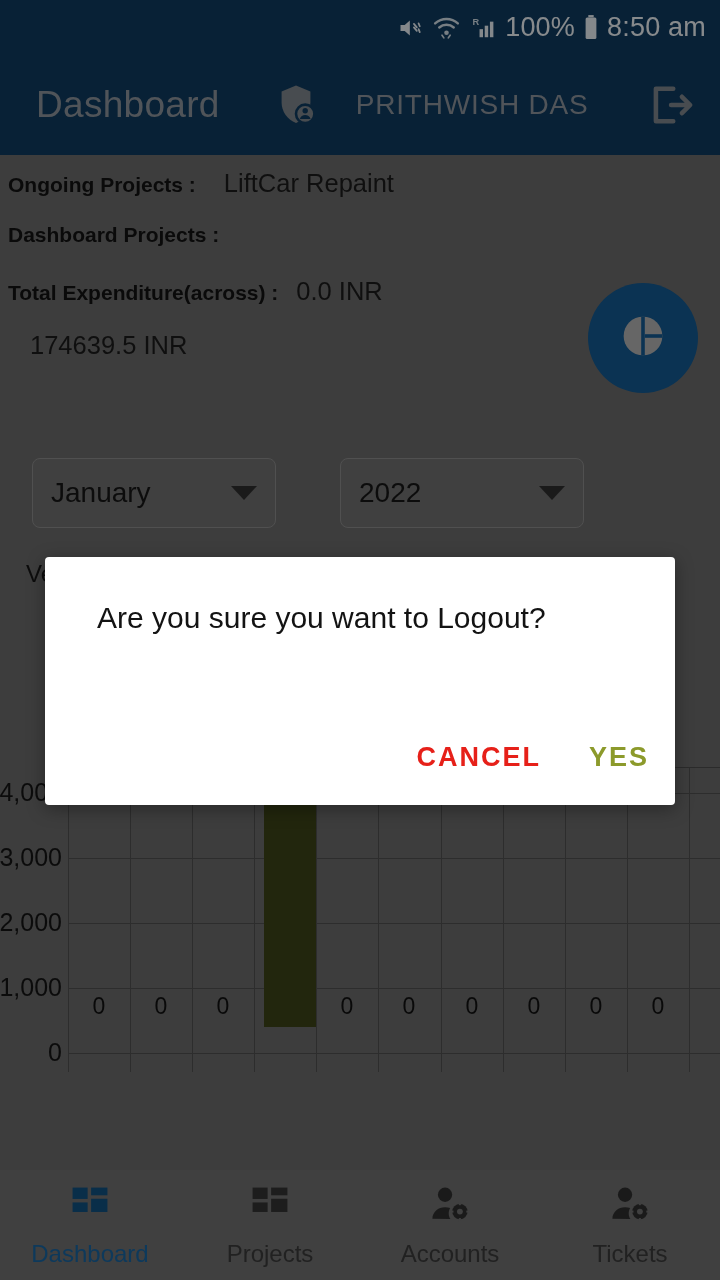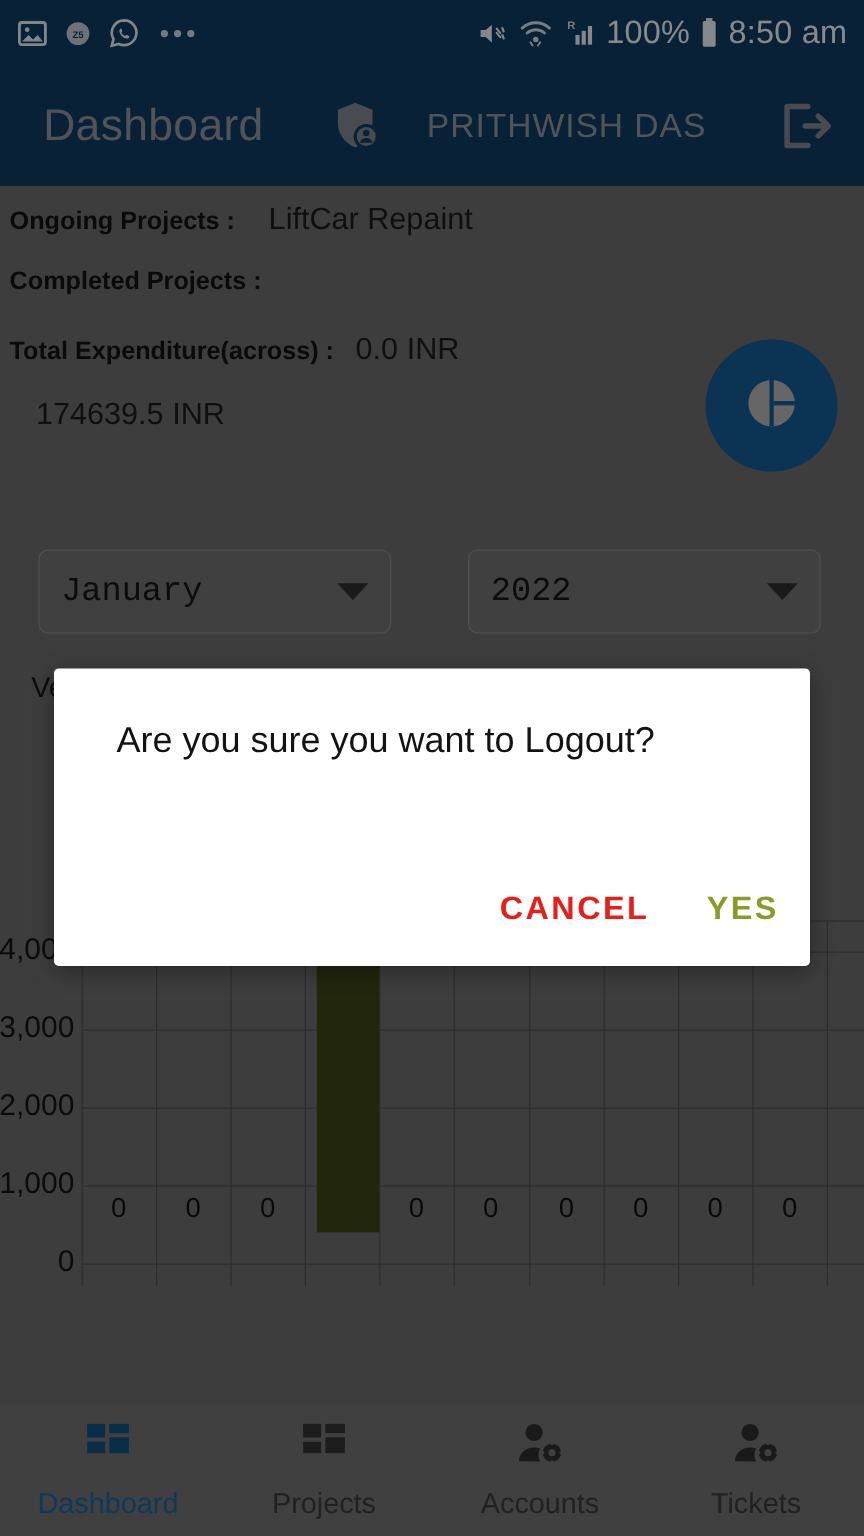--- a/index.html
+++ b/index.html
@@ -51,21 +51,21 @@
   .srow.r4 .svalue { margin-left:22px; }
 
   .fab {
     position:absolute; right:22px; top:128px;
     width:110px; height:110px; border-radius:50%;
     background:#13588f;
     display:flex; align-items:center; justify-content:center;
   }
 
   
-  .selectors { position:absolute; top:303px; left:0; width:684px; display:flex;font-family:Liberation Mono, monospace; }
+  .selectors { position:absolute; top:303px; left:0; width:584px; display:flex; }
   .dd {
     width:296px; height:70px; margin-left:32px;
     border:1.5px solid #8a8a8a; border-radius:8px;
     display:flex; align-items:center; padding:0 18px;
     background:rgba(255,255,255,0.03);
   }
   .dd:nth-child(2){ margin-left:64px; }
   .dd-label { font-size:28px; color:#161616; }
   .dd-caret {
     margin-left:auto;
@@ -148,46 +148,20 @@
   }
   .btn-yes {
     font-size:27px; font-weight:bold; color:#8c9a2b; letter-spacing:2px;
     background:none; border:none; font-family:inherit; cursor:pointer;
   }
 </style>
 </head>
 <body>
 
 <div class="statusbar">
-  <div class="sb-left">
-    <span class="sb-icon">
-      <svg width="26" height="26" viewBox="0 0 24 24">
-          <rect x="2" y="3.5" width="20" height="17" rx="2" fill="none" stroke="#dde6ed" stroke-width="2.2"></rect>
-          <circle cx="8" cy="9" r="1.8" fill="#dde6ed"></circle>
-          <path d="M4 18l5-5 3.5 3.5L16 13l4 5z" fill="#dde6ed"></path>
-        </svg>
-    </span>
-    <span class="sb-icon">
-      <svg width="24" height="24" viewBox="0 0 24 24">
-          <circle cx="12" cy="12" r="9.5" fill="#b9c6d1"></circle>
-          <text x="12" y="15.5" font-size="8" font-family="Liberation Sans, sans-serif" fill="#0f3a5e" text-anchor="middle" font-weight="bold">Z5</text>
-        </svg>
-    </span>
-    <span class="sb-icon">
-      <svg width="27" height="27" viewBox="0 0 24 24">
-          <path d="M12 2.6a9.2 9.2 0 00-7.9 13.9L2.8 21.4l5.1-1.3A9.2 9.2 0 1012 2.6z" fill="none" stroke="#dde6ed" stroke-width="2"></path>
-          <path d="M9 8.4c.3-.1.6 0 .8.4l.7 1.4c.1.3.1.5-.1.8l-.4.5c-.1.2-.1.3 0 .5.5.9 1.2 1.6 2.2 2.1.2.1.4.1.5 0l.5-.5c.2-.2.5-.3.8-.1l1.4.7c.4.2.5.5.4.8-.3.9-1.3 1.3-2.2 1.1-2.4-.5-4.6-2.7-5.1-5.1-.2-.9.2-1.9 1.1-2.2z" fill="#dde6ed"></path>
-        </svg>
-    </span>
-    <span class="dots">
-        <i></i>
-        <i></i>
-        <i></i>
-      </span>
-  </div>
   <div class="sb-right">
     <span class="sb-icon">
       <svg width="28" height="28" viewBox="0 0 24 24">
           <path d="M3 9.5h3.6L11 5.6v12.8L6.6 14.5H3z" fill="#e3eaf0"></path>
           <path d="M14.5 8.5l2.5 3M14.5 11.5l2.5 3M18.5 8l1 2.5M18.5 13l1 2.5" stroke="#e3eaf0" stroke-width="1.5" fill="none" stroke-linecap="round"></path>
         </svg>
     </span>
     <span class="sb-icon">
       <svg width="29" height="29" viewBox="0 0 24 24">
           <path d="M2.6 8.6a14 14 0 0118.8 0" stroke="#cdd9e2" stroke-width="2" fill="none" stroke-linecap="round"></path>
@@ -235,21 +209,21 @@
 </div>
 
 <div class="content">
 
   <div class="summary">
     <div class="srow r1">
       <span class="slabel">Ongoing Projects :</span>
       <span class="svalue">LiftCar Repaint</span>
     </div>
     <div class="srow r2">
-      <span class="slabel">Completed Projects :</span>
+      <span class="slabel">Dashboard Projects :</span>
       <span class="svalue"></span>
     </div>
     <div class="srow r3">
       <span class="slabel">Total Expenditure(across) :</span>
       <span class="svalue">0.0 INR</span>
     </div>
     <div class="srow r4">
       <span class="svalue">174639.5 INR</span>
     </div>
   </div>

